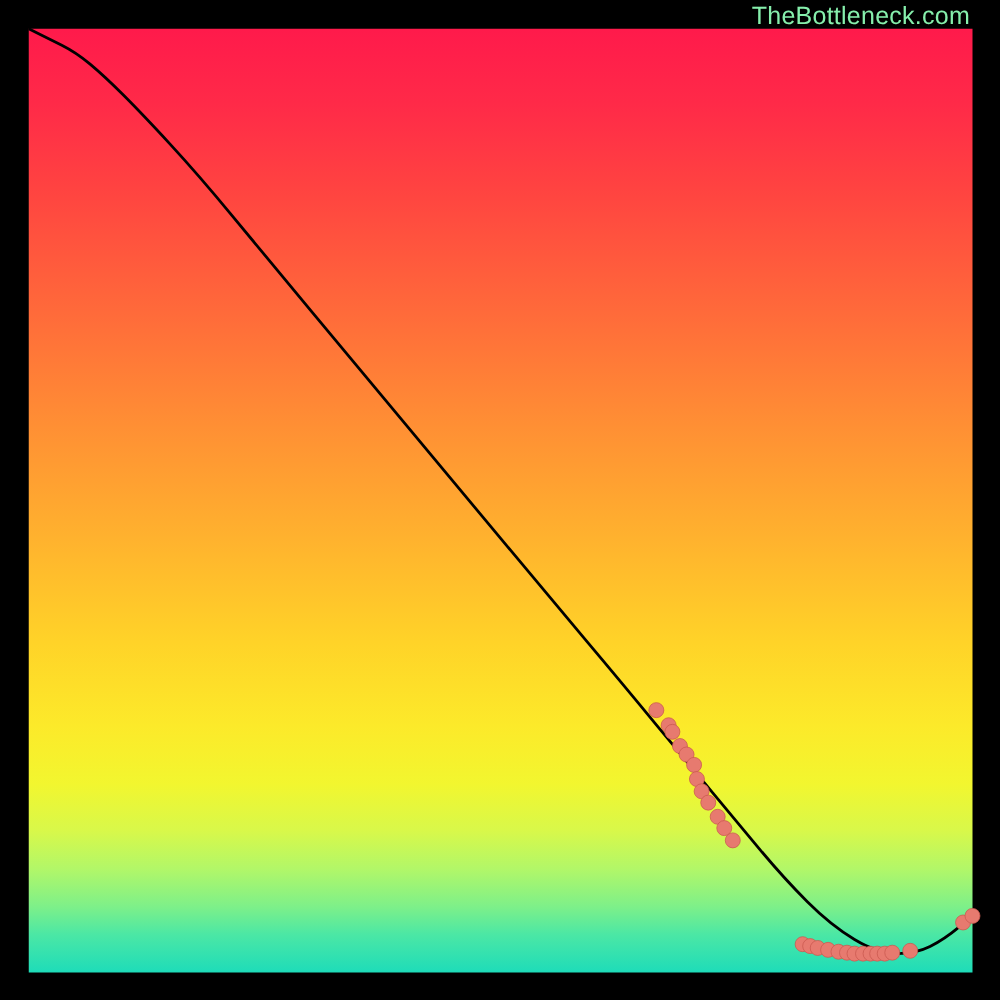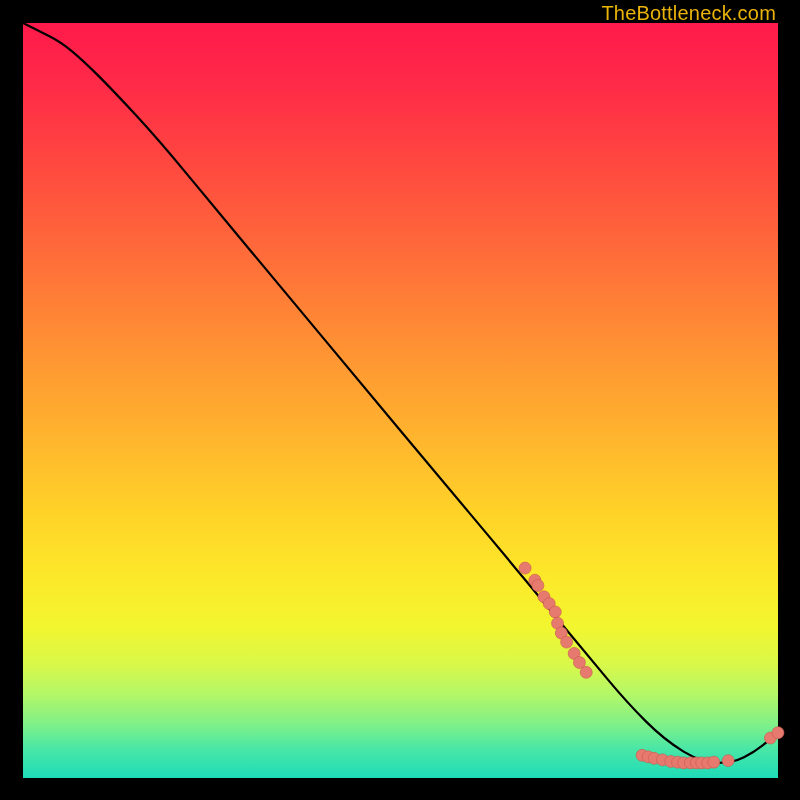--- a/index.html
+++ b/index.html
@@ -39,21 +39,21 @@
       #b2f768 89%,
       #7ef089 93%,
       #4be7a5 96%,
       #1edcb9 100%
     );
   }
   .watermark {
     position: absolute;
     top: 2px;
     right: 24px;
-    color: #eab308;
+    color: #86efac;
     font-size: 20px;
     font-weight: 500;
     letter-spacing: 0.2px;
     user-select: none;
   }
   svg.curve {
     position: absolute;
     left: 0;
     top: 0;
     width: 755px;

